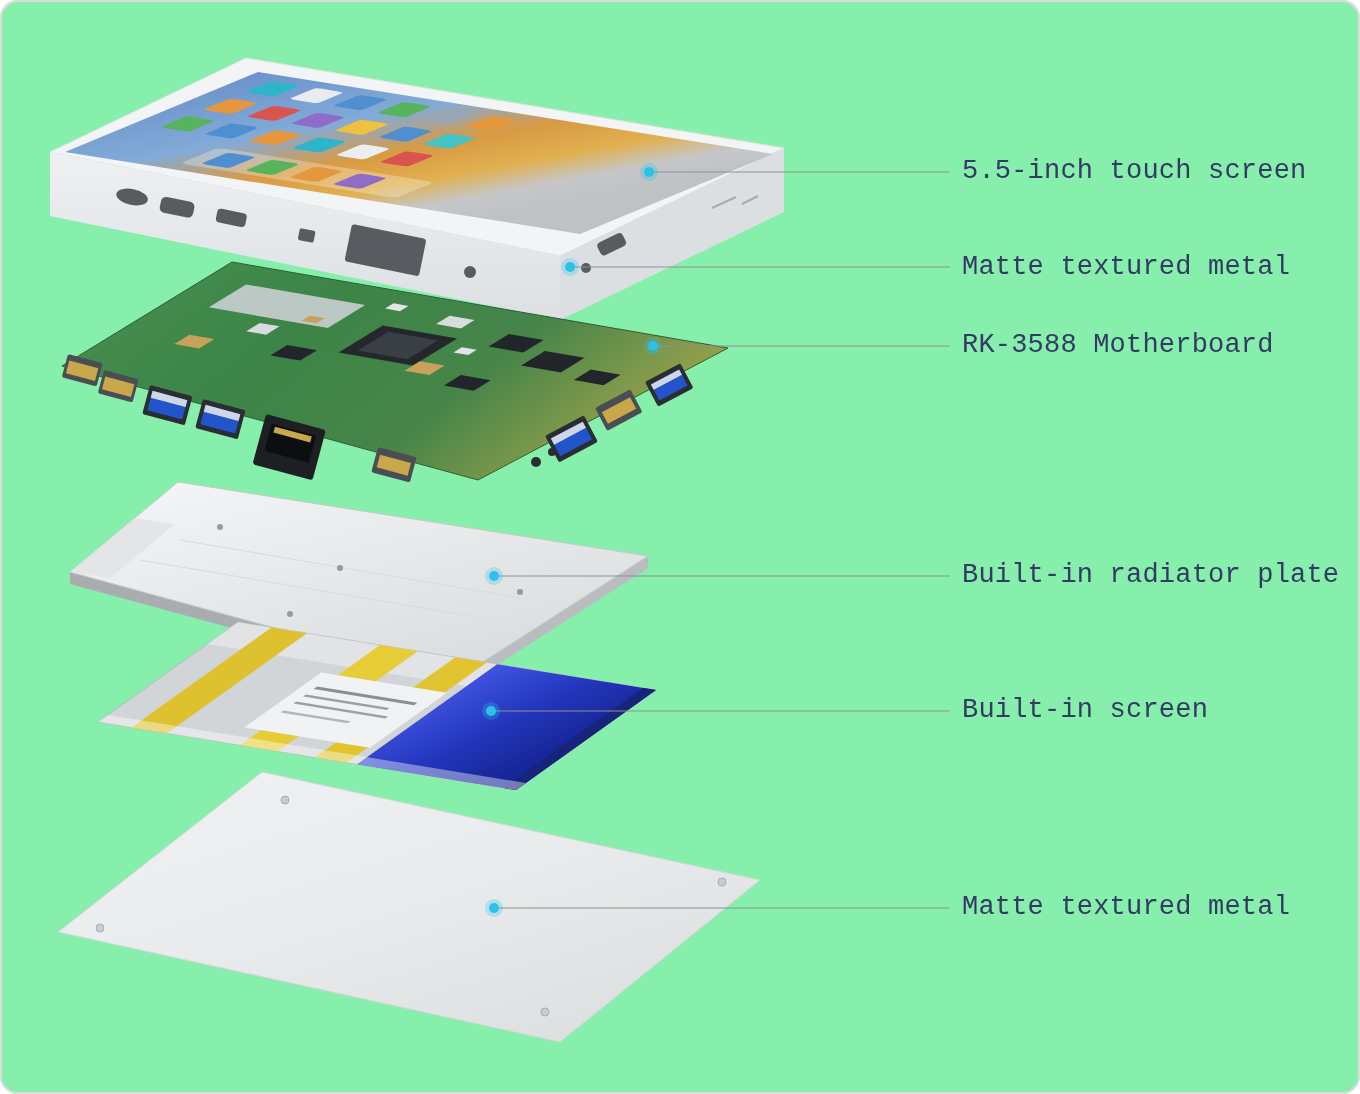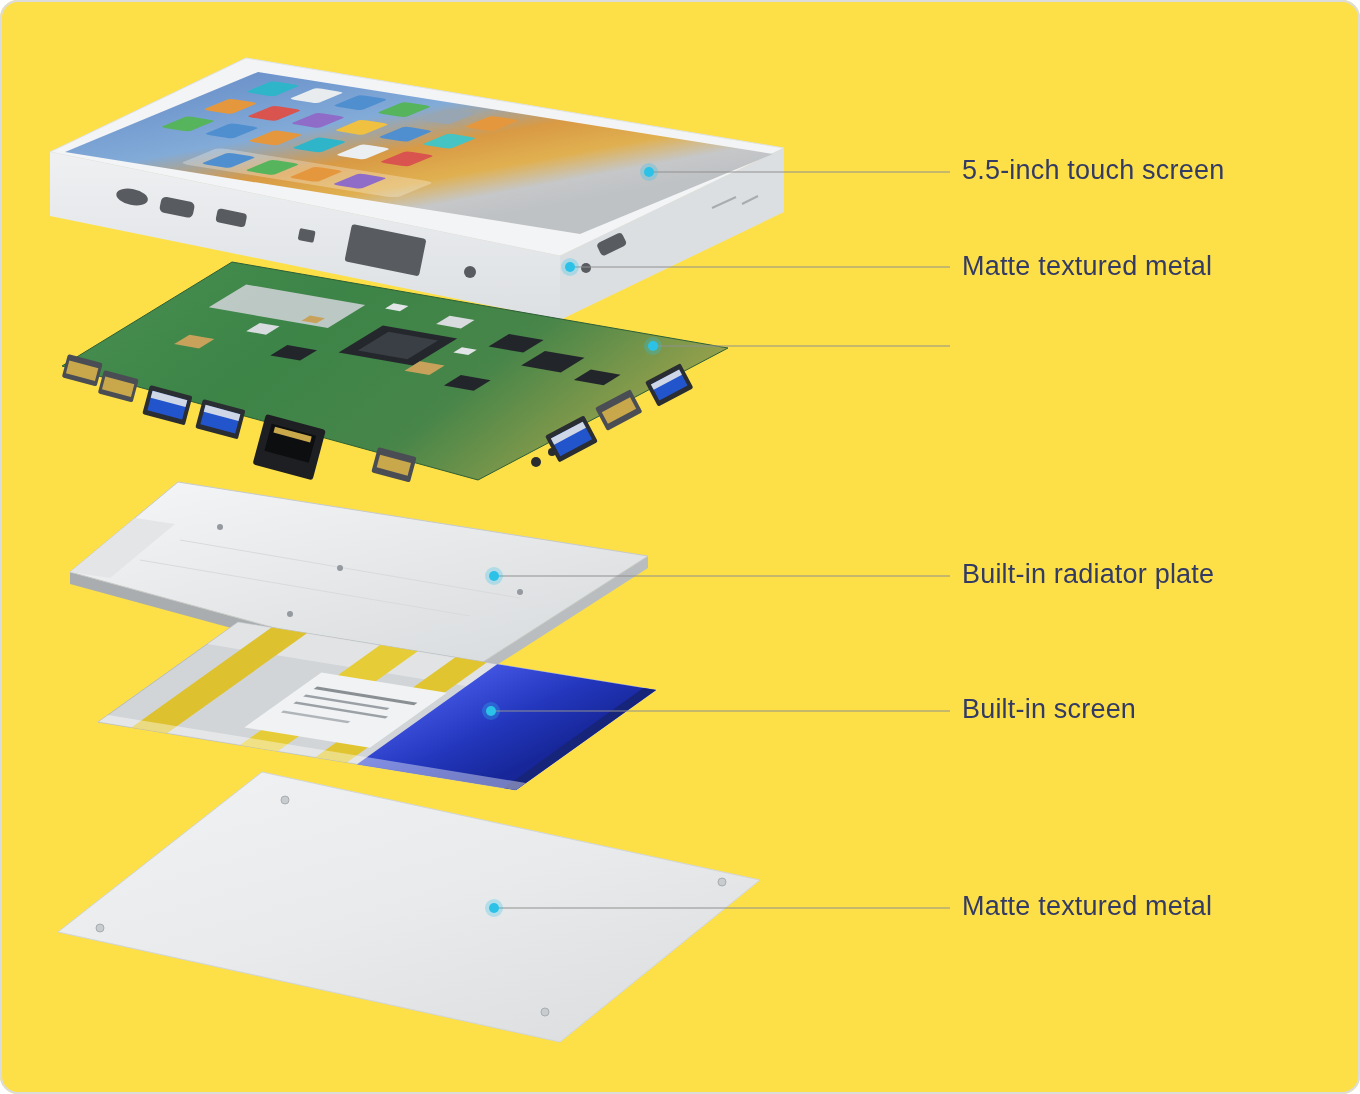--- a/index.html
+++ b/index.html
@@ -1,23 +1,23 @@
 <!DOCTYPE html>
 <html><head>
 <meta charset="utf-8">
 <style>
   html,body{margin:0;padding:0;background:#ffffff;}
   .stage{
     position:relative;
     width:1360px;height:1094px;
-    background:#fde047;
+    background:#86efac;
     border-radius:18px;
     box-shadow: inset 0 0 0 2px #dcdcdc;
     overflow:hidden;
-    font-family:Liberation Sans, sans-serif;
+    font-family:Liberation Mono, monospace;
   }
   .stage svg{position:absolute;left:0;top:0;}
   .callout-label{
     position:absolute;
     transform:translateY(-54%);
     font-size:27px;
     font-weight:500;
     letter-spacing:0.2px;
     color:#333a63;
     white-space:nowrap;
@@ -268,17 +268,18 @@
       <circle cx="494" cy="576" r="5" fill="#2cc2e8"></circle>
       <circle cx="491" cy="711" r="9" fill="rgba(44,194,232,0.28)"></circle>
       <circle cx="491" cy="711" r="5" fill="#2cc2e8"></circle>
       <circle cx="494" cy="908" r="9" fill="rgba(44,194,232,0.28)"></circle>
       <circle cx="494" cy="908" r="5" fill="#2cc2e8"></circle>
     </g>
   </svg>
 
   <div class="callout-label lbl-0">5.5-inch touch screen</div>
   <div class="callout-label lbl-1">Matte textured metal</div>
+  <div class="callout-label lbl-2">RK-3588 Motherboard</div>
   <div class="callout-label lbl-3">Built-in radiator plate</div>
   <div class="callout-label lbl-4">Built-in screen</div>
   <div class="callout-label lbl-5">Matte textured metal</div>
 
 </div>
 
 </body></html>

